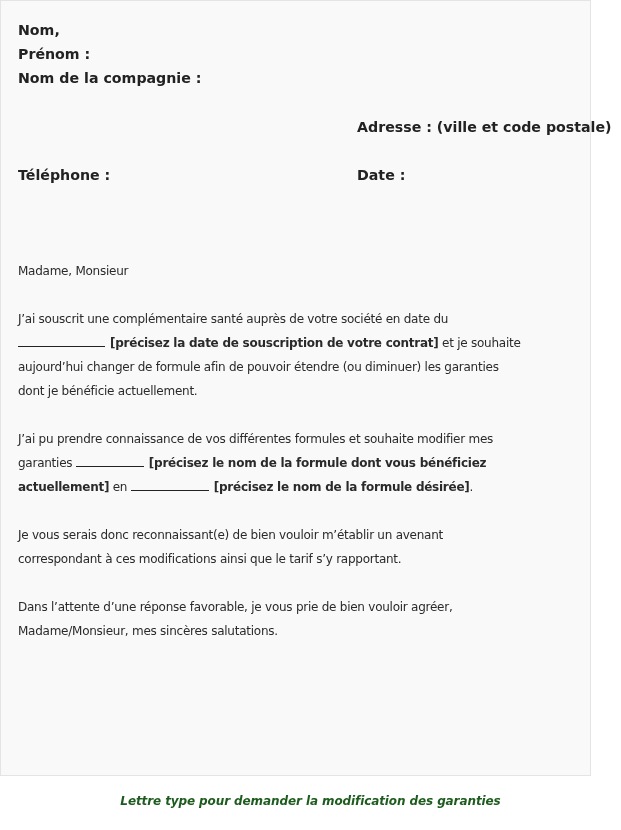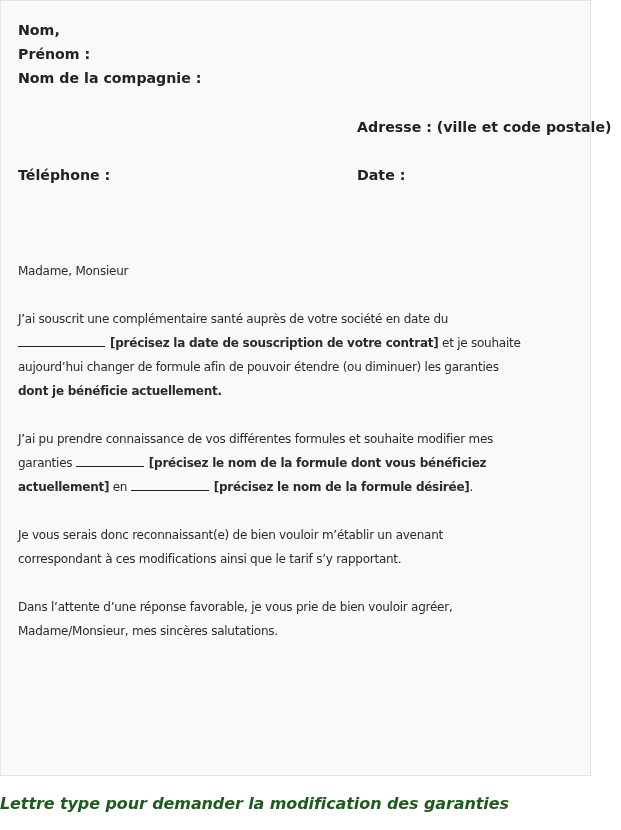--- a/index.html
+++ b/index.html
@@ -46,24 +46,25 @@
       border-bottom: 1.4px solid #222;
       height: 14px;
       vertical-align: baseline;
       margin-right: 5px;
     }
     .caption {
       position: absolute;
       left: 0;
       width: 621px;
       top: 794px;
+      text-align: center;
       font-family: "DejaVu Sans", sans-serif;
       font-style: italic;
       font-weight: bold;
-      font-size: 16px;
+      font-size: 12px;
       color: #1e5b1e;
       letter-spacing: -0.1px;
     }
   </style>
 </head>
 <body>
 
 <div class="letter-box">
 
   <div class="line header-line" style="left:17px; top:17px;">Nom,</div>
@@ -75,21 +76,21 @@
   <div class="line header-line" style="left:17px; top:162px;">Téléphone :</div>
   <div class="line header-line" style="left:356px; top:162px;">Date :</div>
 
   <div class="line body-line" style="left:17px; top:258px;">Madame, Monsieur</div>
 
   <div class="line body-line" style="left:17px; top:306px;">J’ai souscrit une complémentaire santé auprès de votre société en date du</div>
   <div class="line body-line" style="left:17px; top:330px;">
     <span class="blank" style="width:87px;"></span><span class="bold">[précisez la date de souscription de votre contrat]</span><span> et je souhaite</span>
   </div>
   <div class="line body-line" style="left:17px; top:354px;">aujourd’hui changer de formule afin de pouvoir étendre (ou diminuer) les garanties</div>
-  <div class="line body-line" style="left:17px; top:378px;font-weight:bold;">dont je bénéficie actuellement.</div>
+  <div class="line body-line" style="left:17px; top:378px;">dont je bénéficie actuellement.</div>
 
   <div class="line body-line" style="left:17px; top:450px;">
     <span>garanties </span><span class="blank" style="width:68px;"></span><span class="bold">[précisez le nom de la formule dont vous bénéficiez</span>
   </div>
   <div class="line body-line" style="left:17px; top:426px;">J’ai pu prendre connaissance de vos différentes formules et souhaite modifier mes</div>
   <div class="line body-line" style="left:17px; top:474px;">
     <span class="bold">actuellement]</span><span> en </span><span class="blank" style="width:78px;"></span><span class="bold">[précisez le nom de la formule désirée]</span><span>.</span>
   </div>
 
   <div class="line body-line" style="left:17px; top:522px;">Je vous serais donc reconnaissant(e) de bien vouloir m’établir un avenant</div>

